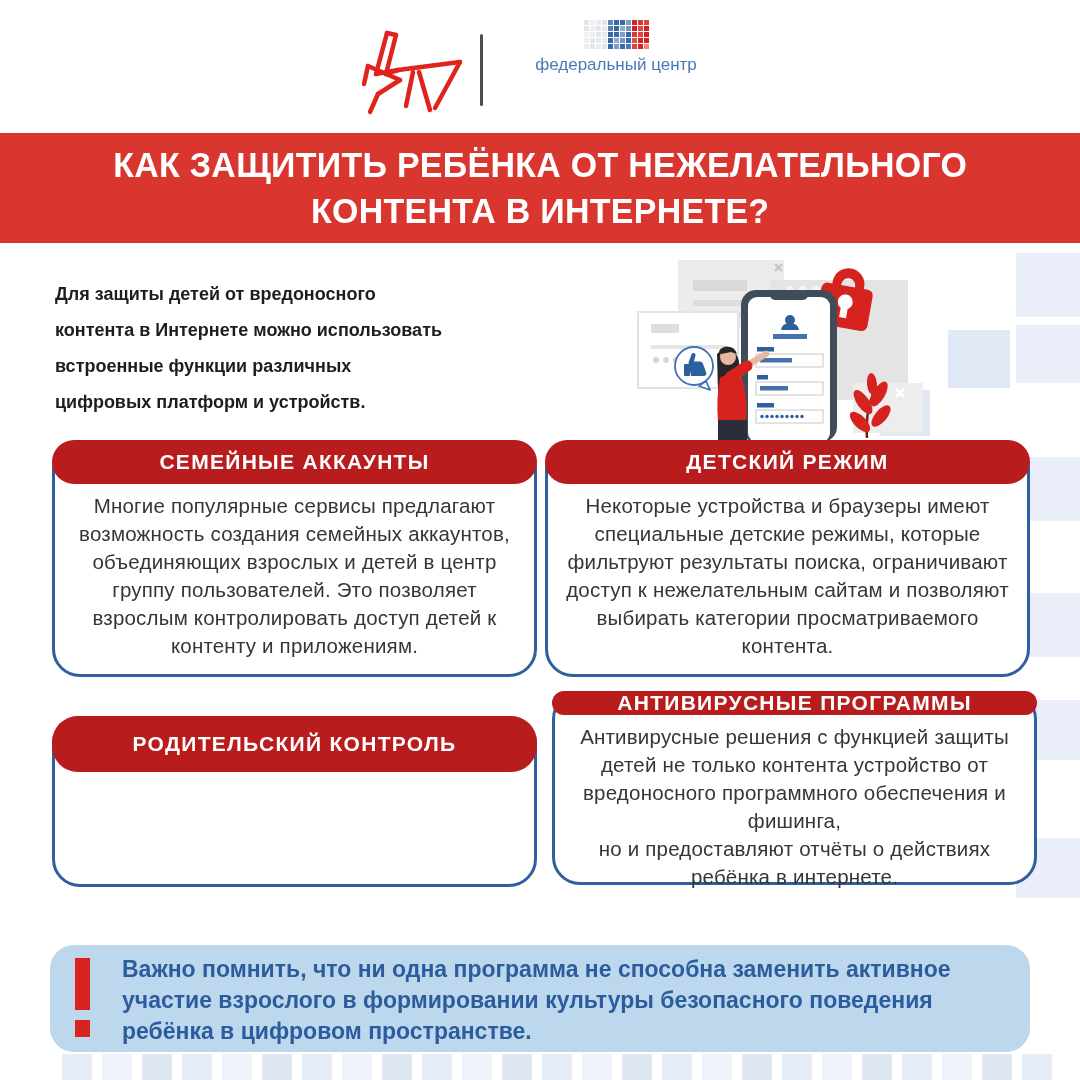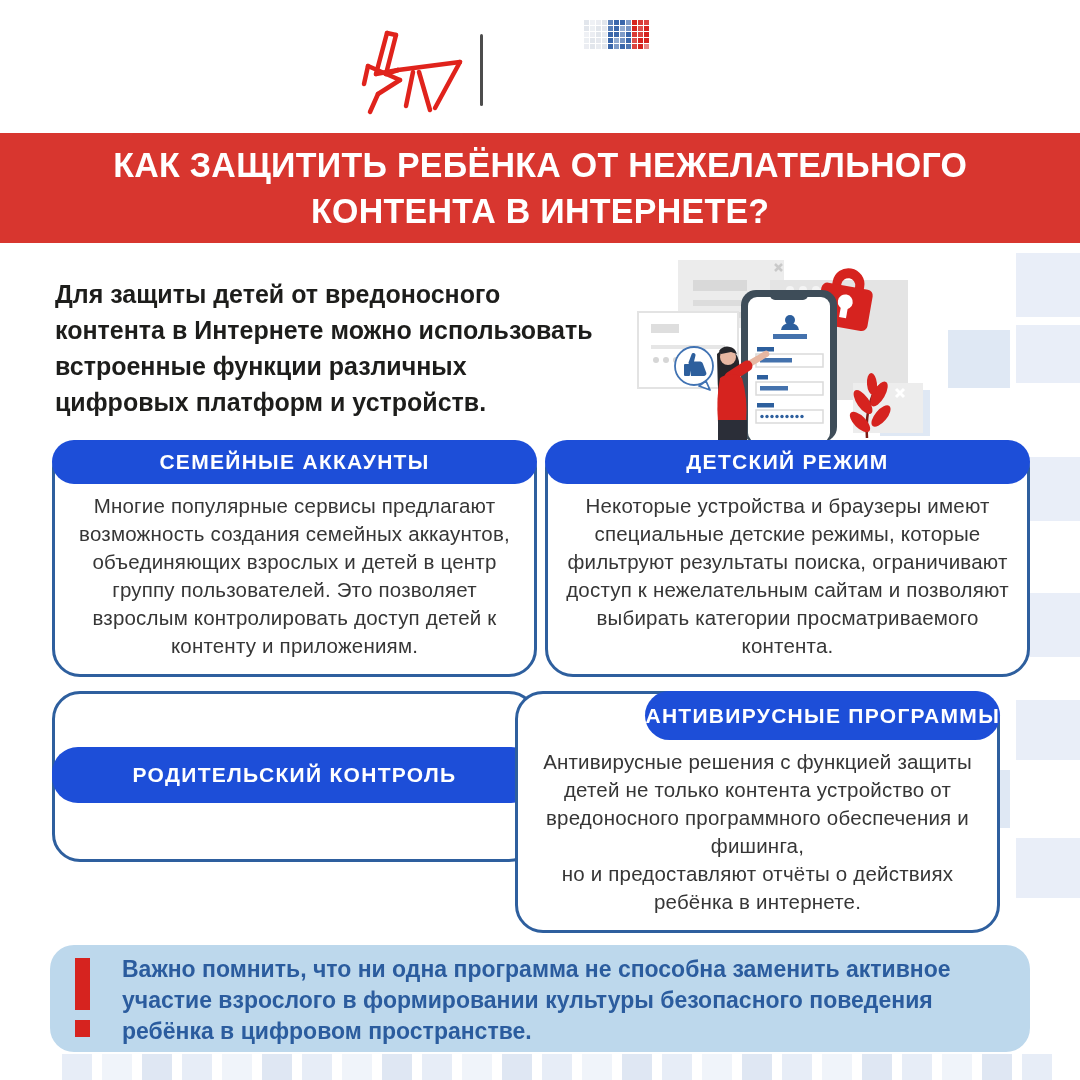--- a/index.html
+++ b/index.html
@@ -18,31 +18,31 @@
   .brand-sub{font-size:17px;color:#4a7ab5;margin-top:2px;}
 
   
   .banner{left:0;top:133px;width:1080px;height:110px;background:#d8362f;
           display:flex;align-items:center;justify-content:center;}
   .banner h1{margin:0;color:#ffffff;font-size:35px;line-height:46px;font-weight:bold;
              text-align:center;white-space:pre-line;letter-spacing:.3px;
              transform:scaleX(.97);}
 
   
-  .intro{left:55px;top:276px;width:660px;font-size:25px;line-height:36px;font-weight:bold;
+  .intro{left:55px;top:276px;width:660px;font-size:18px;line-height:36px;font-weight:bold;
          color:#1d1d1b;white-space:pre-line;}
 
   
   .bg-sq{background:#e9eef8;}
   .bg-sq.alt{background:#dfe8f4;}
 
   
   .card{background:#ffffff;border:3px solid #2e5f9e;border-radius:28px;
         display:flex;flex-direction:column;box-sizing:border-box;}
-  .card-head{margin:-3px -3px 0 -3px;height:56px;background:#1d4ed8;border-radius:26px;
+  .card-head{margin:-3px -3px 0 -3px;height:56px;background:#b91c1c;border-radius:26px;
              display:flex;align-items:center;justify-content:center;}
   .card-head span{color:#ffffff;font-weight:bold;font-size:21px;letter-spacing:1.3px;}
   .card-body{flex:1;display:flex;align-items:center;justify-content:center;
              padding:8px 14px 14px 14px;}
   .card-body p{margin:0;text-align:center;font-size:20.5px;line-height:28px;color:#363636;
                white-space:pre-line;letter-spacing:.2px;}
 
   
   .note{left:50px;top:945px;width:980px;height:107px;background:#bdd8ec;border-radius:24px;}
   .excl-bar{left:75px;top:958px;width:15px;height:52px;background:#d6231f;}
@@ -138,20 +138,21 @@
       <div style="background: rgb(226, 230, 236); opacity: 0.8;"></div>
       <div style="background: rgb(226, 230, 236); opacity: 1;"></div>
       <div style="background: rgb(58, 103, 171); opacity: 1;"></div>
       <div style="background: rgb(58, 103, 171); opacity: 0.65;"></div>
       <div style="background: rgb(58, 103, 171); opacity: 1;"></div>
       <div style="background: rgb(58, 103, 171); opacity: 0.9;"></div>
       <div style="background: rgb(214, 35, 31); opacity: 0.85;"></div>
       <div style="background: rgb(214, 35, 31); opacity: 1;"></div>
       <div style="background: rgb(214, 35, 31); opacity: 0.55;"></div>
     </div>
+  <div class="brand-sub">федеральный центр</div>
 </div>
 
 <div class="abs banner">
   <h1>КАК ЗАЩИТИТЬ РЕБЁНКА ОТ НЕЖЕЛАТЕЛЬНОГО
 КОНТЕНТА В ИНТЕРНЕТЕ?</h1>
 </div>
 
 <div class="abs intro">Для защиты детей от вредоносного
 контента в Интернете можно использовать
 встроенные функции различных
@@ -253,27 +254,27 @@
 
 <div class="abs card" style="left:545px;top:440px;width:485px;height:237px;">
   <div class="card-head">
     <span>ДЕТСКИЙ РЕЖИМ</span>
   </div>
   <div class="card-body">
       <p>Некоторые устройства и браузеры имеют специальные детские режимы, которые фильтруют результаты поиска, ограничивают доступ к нежелательным сайтам и позволяют выбирать категории просматриваемого контента.</p>
     </div>
 </div>
 
-<div class="abs card" style="left:52px;top:691px;width:485px;height:171px;justify-content:center;">
+<div class="abs card" style="left:52px;top:716px;width:485px;height:171px;">
   <div class="card-head">
     <span>РОДИТЕЛЬСКИЙ КОНТРОЛЬ</span>
   </div>
 </div>
 
-<div class="abs card" style="left:515px;top:691px;width:485px;height:242px;align-items:flex-end;">
+<div class="abs card" style="left:552px;top:691px;width:485px;height:194px;">
   <div class="card-head">
     <span>АНТИВИРУСНЫЕ ПРОГРАММЫ</span>
   </div>
   <div class="card-body">
       <p>Антивирусные решения с функцией защиты детей не только контента устройство от вредоносного программного обеспечения и фишинга,
 но и предоставляют отчёты о действиях ребёнка в интернете.</p>
     </div>
 </div>
 
 <div class="abs note"></div>

